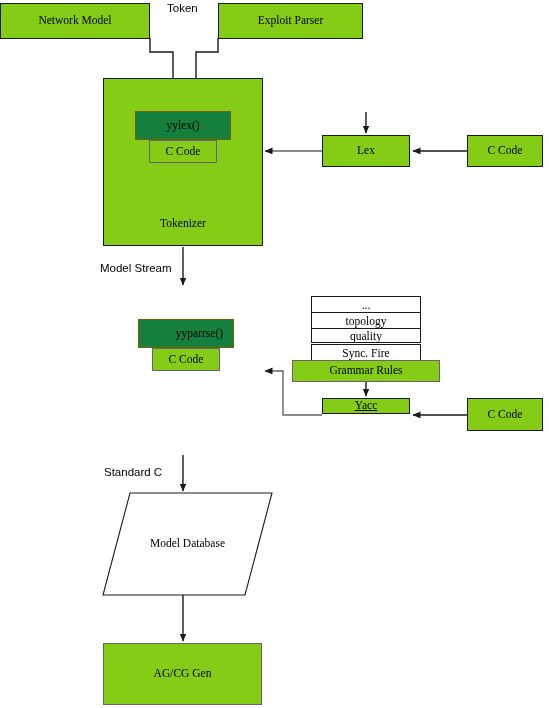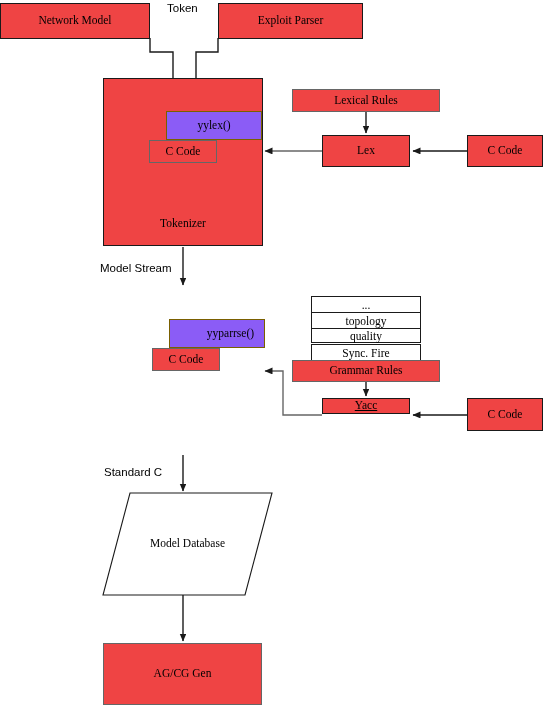--- a/index.html
+++ b/index.html
@@ -13,21 +13,21 @@
   #canvas {
     position: relative;
     width: 549px;
     height: 708px;
     background: #ffffff;
     overflow: hidden;
   }
   .node {
     position: absolute;
     box-sizing: border-box;
-    background: #ef4444;
+    background: #84cc16;
     border: 1px solid #666666;
     display: flex;
     align-items: center;
     justify-content: center;
     font-family: "Liberation Serif", serif;
     font-size: 11.5px;
     color: #000000;
     text-align: center;
     line-height: 1.15;
   }
@@ -40,23 +40,22 @@
   .container-label {
     position: absolute;
     left: 0;
     right: 0;
     text-align: center;
     font-family: "Liberation Serif", serif;
     font-size: 11.5px;
     color: #000000;
   }
   .node.gold {
-    background: #8b5cf6;
+    background: #15803d;
     border: 1px solid #7a6000;
-    margin-left: 31px;
   }
   .edge-label {
     position: absolute;
     font-family: "Liberation Sans", sans-serif;
     font-size: 11.5px;
     color: #000000;
     white-space: nowrap;
   }
   svg.wires {
     position: absolute;
@@ -143,23 +142,20 @@
   </div>
 
   <div class="node gold" style="left:135px; top:111px; width:96px; height:29px;">
     <span>yylex()</span>
   </div>
 
   <div class="node" style="left:149px; top:140px; width:68px; height:23px;">
     <span>C Code</span>
   </div>
 
-  <div class="node" style="left:292px; top:89px; width:148px; height:23px;">
-    <span>Lexical Rules</span>
-  </div>
 
   <div class="node dark" style="left:322px; top:135px; width:88px; height:32px;">
     <span>Lex</span>
   </div>
 
   <div class="node dark" style="left:467px; top:135px; width:76px; height:32px;">
     <span>C Code</span>
   </div>
 
   <div class="edge-label" style="left:100px; top:262px;">Model Stream</div>

